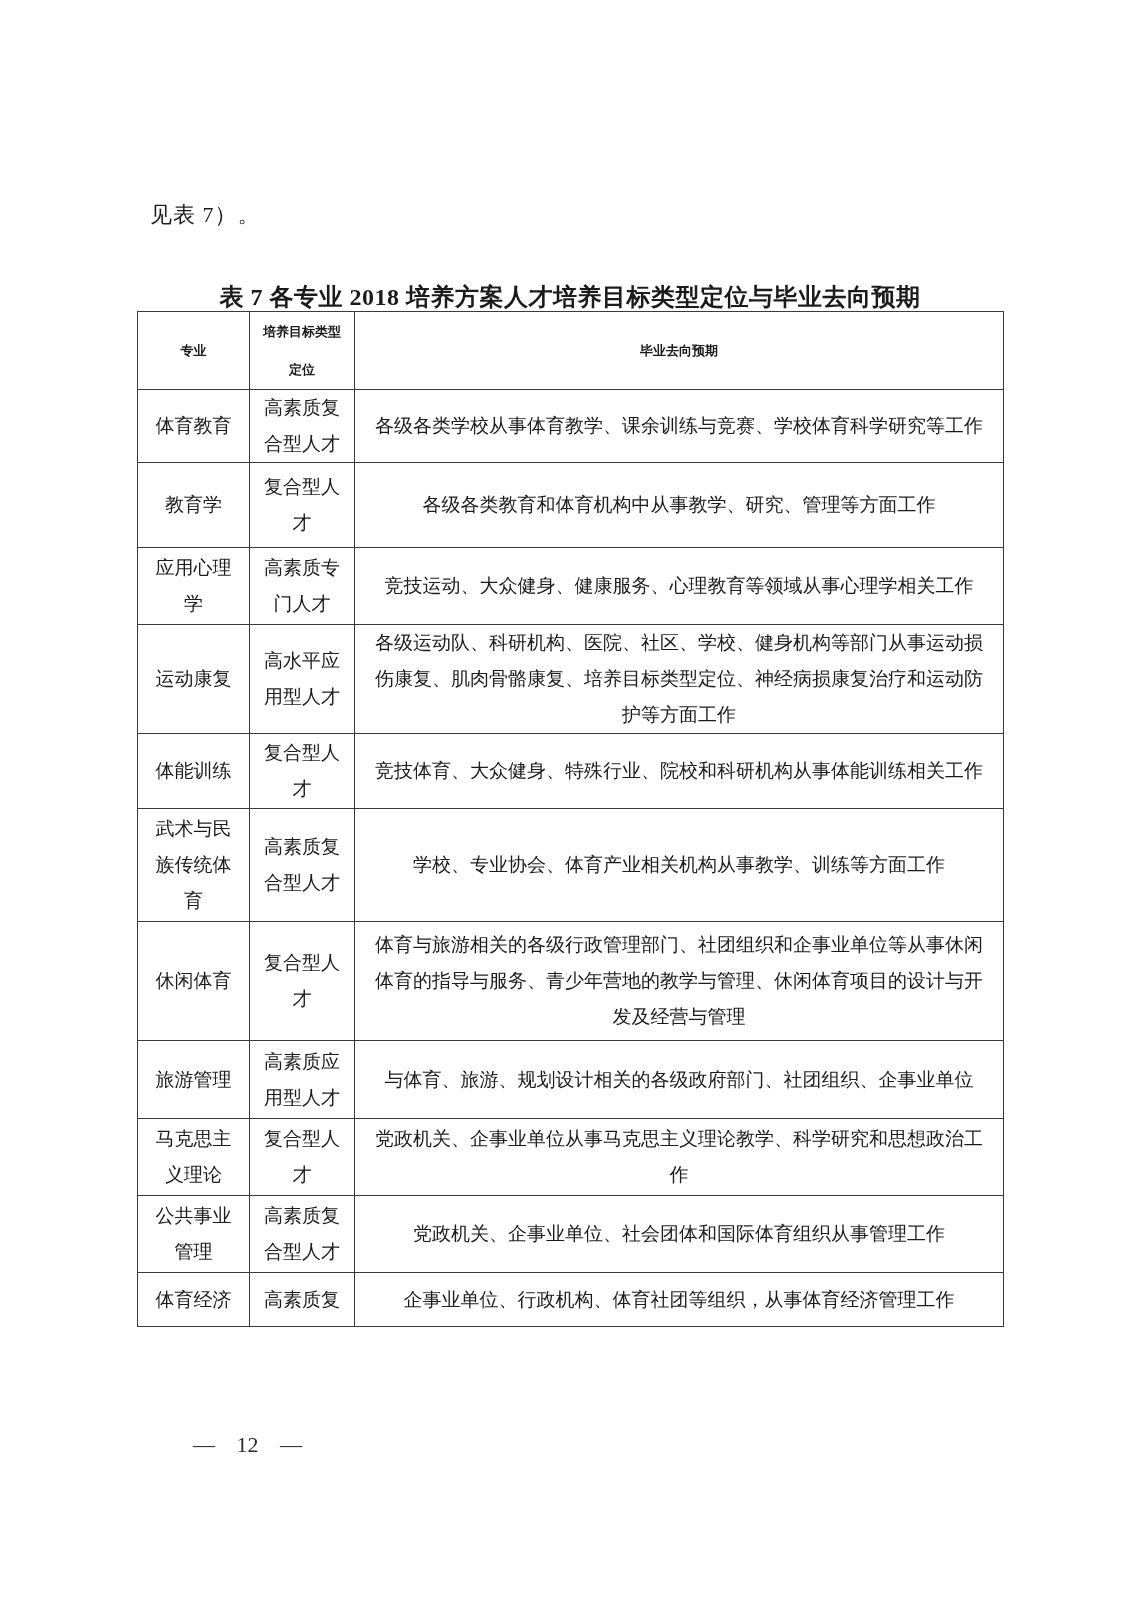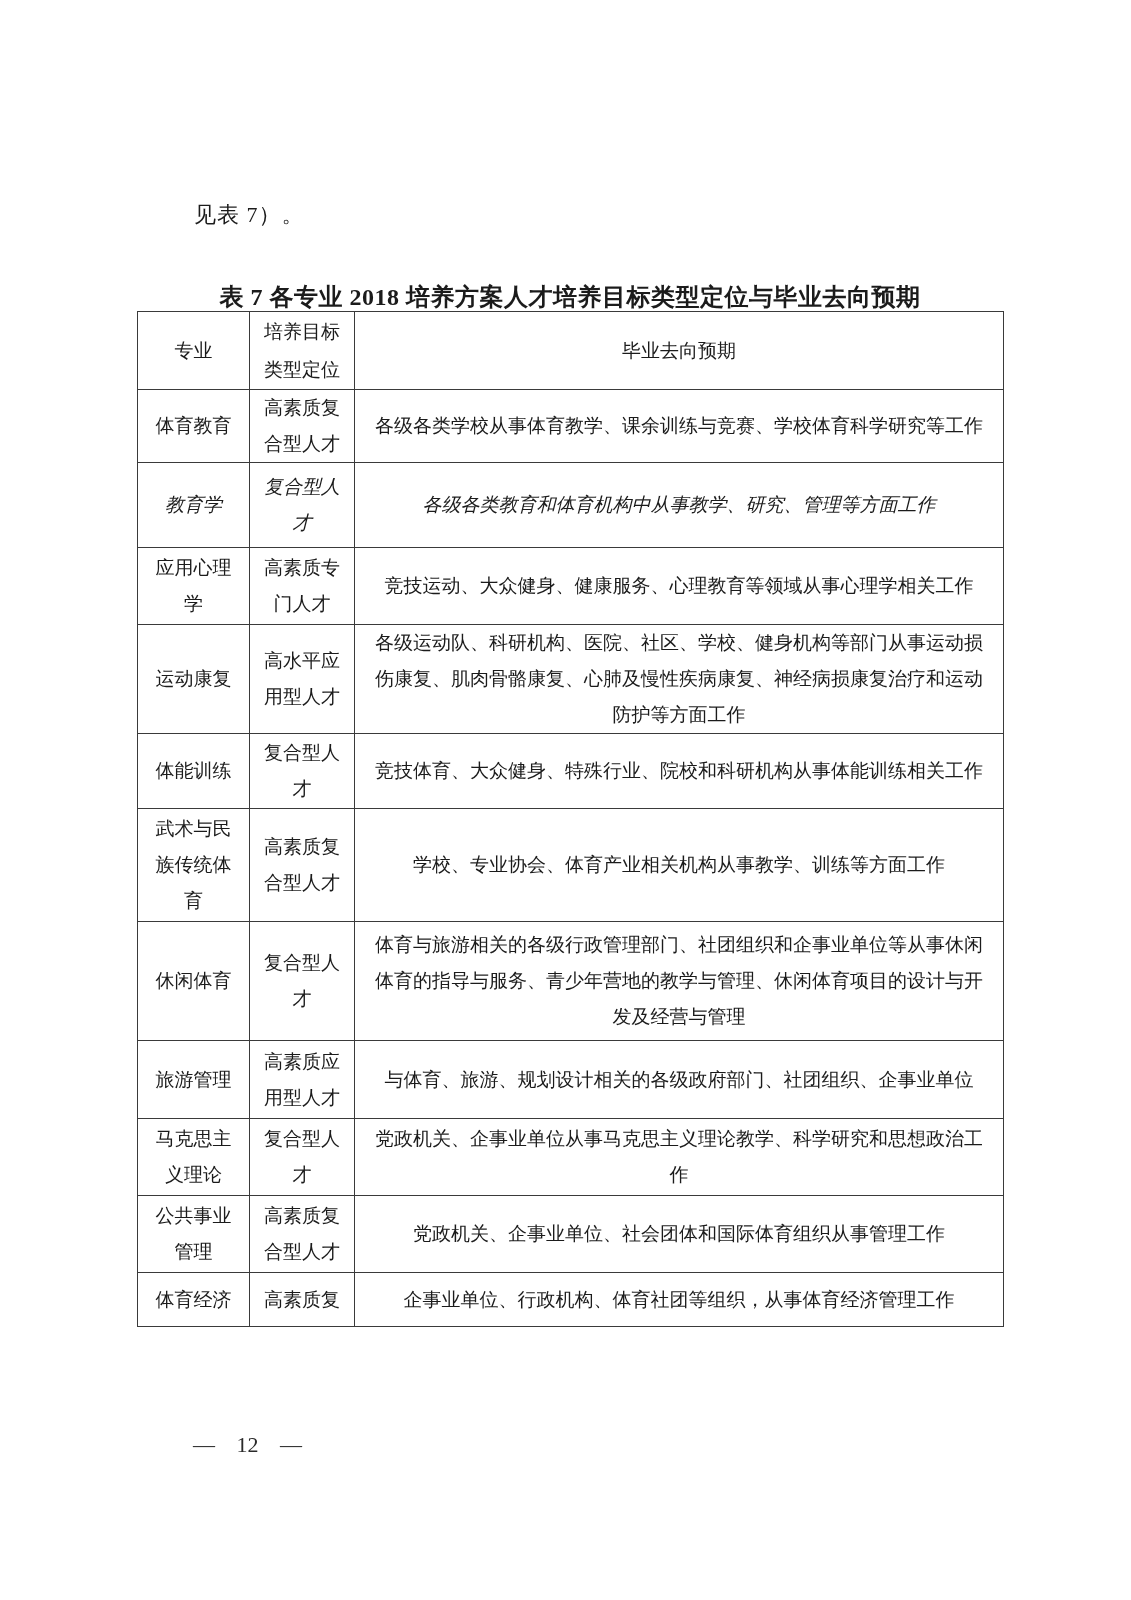--- a/index.html
+++ b/index.html
@@ -15,21 +15,20 @@
     font-family: "Liberation Serif", "DejaVu Serif", serif;
     color: var(--ink);
     overflow: hidden;
   }
   .intro {
     position: absolute;
     left: 150px;
     top: 200px;
     font-size: 22px;
     letter-spacing: 1px;
-    margin-left: 44px;
   }
   .table-title {
     position: absolute;
     left: 137px;
     top: 281px;
     width: 866px;
     text-align: center;
     font-size: 24px;
     font-weight: bold;
     letter-spacing: 0.5px;
@@ -50,22 +49,22 @@
     text-align: center;
     vertical-align: middle;
     font-size: 19px;
     line-height: 36px;
     font-weight: normal;
     color: var(--ink);
     overflow: hidden;
   }
   table.majors th {
     font-family: "Liberation Sans", "DejaVu Sans", sans-serif;
-    font-weight: normal;
-    font-size: 19px;
+    font-weight: bold;
+    font-size: 13px;
     line-height: 38px;
     text-align: center;
   }
   td.c-major { padding: 0 9px; }
   td.c-type  { padding: 0 7px; }
   td.c-pros  { padding: 0 12px; }
   th.c-major { padding: 0 9px; }
   th.c-type  { padding: 0 7px; }
   th.c-pros  { padding: 0 3px; }
   .page-num {
@@ -95,34 +94,34 @@
     <tr style="height:78px;">
       <th class="c-major">专业</th>
       <th class="c-type">培养目标类型定位</th>
       <th class="c-pros">毕业去向预期</th>
     </tr>
     <tr style="height:72px;">
       <td class="c-major">体育教育</td>
       <td class="c-type">高素质复合型人才</td>
       <td class="c-pros">各级各类学校从事体育教学、课余训练与竞赛、学校体育科学研究等工作</td>
     </tr>
-    <tr style="height:85px;font-style:italic;">
+    <tr style="height:85px;">
       <td class="c-major">教育学</td>
       <td class="c-type">复合型人才</td>
       <td class="c-pros">各级各类教育和体育机构中从事教学、研究、管理等方面工作</td>
     </tr>
     <tr style="height:77px;">
       <td class="c-major">应用心理学</td>
       <td class="c-type">高素质专门人才</td>
       <td class="c-pros">竞技运动、大众健身、健康服务、心理教育等领域从事心理学相关工作</td>
     </tr>
     <tr style="height:107px;">
       <td class="c-major">运动康复</td>
       <td class="c-type">高水平应用型人才</td>
-      <td class="c-pros">各级运动队、科研机构、医院、社区、学校、健身机构等部门从事运动损伤康复、肌肉骨骼康复、心肺及慢性疾病康复、神经病损康复治疗和运动防护等方面工作</td>
+      <td class="c-pros">各级运动队、科研机构、医院、社区、学校、健身机构等部门从事运动损伤康复、肌肉骨骼康复、培养目标类型定位、神经病损康复治疗和运动防护等方面工作</td>
     </tr>
     <tr style="height:75px;">
       <td class="c-major">体能训练</td>
       <td class="c-type">复合型人才</td>
       <td class="c-pros">竞技体育、大众健身、特殊行业、院校和科研机构从事体能训练相关工作</td>
     </tr>
     <tr style="height:113px;margin-top:7px;">
       <td class="c-major">武术与民族传统体育</td>
       <td class="c-type">高素质复合型人才</td>
       <td class="c-pros">学校、专业协会、体育产业相关机构从事教学、训练等方面工作</td>

